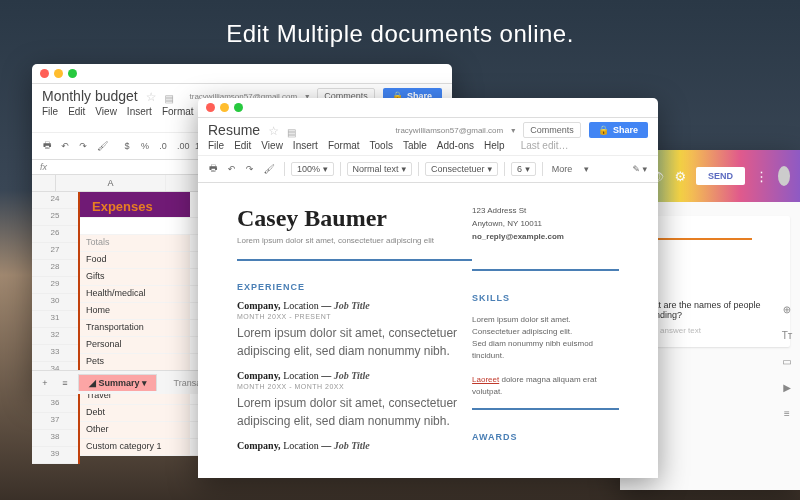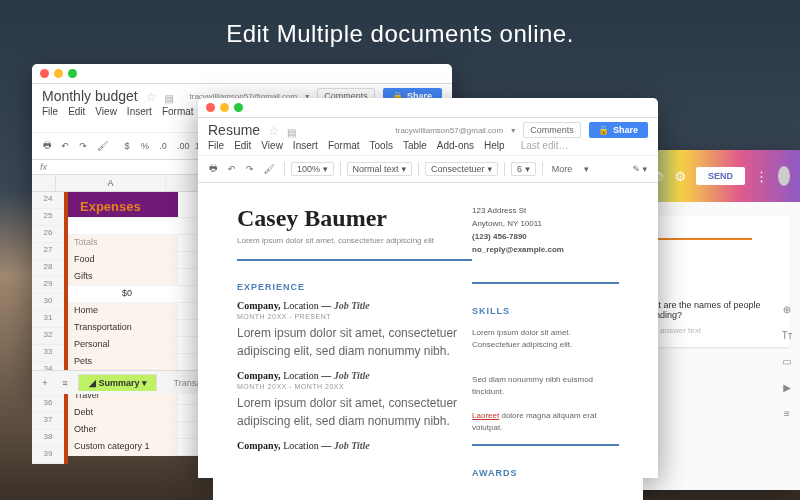--- a/index.html
+++ b/index.html
@@ -26,31 +26,31 @@
 .tb-sel{border:1px solid #ddd;padding:1px 5px;border-radius:2px;font-size:9px;display:flex;align-items:center;gap:3px}
 
 
 .sheets{left:32px;top:64px;width:420px;height:330px}
 .fx-bar{display:flex;align-items:center;border-bottom:1px solid #ddd;font-size:9px;color:#888;padding:2px 8px}
 .col-headers{display:flex;background:#f5f5f5;border-bottom:1px solid #ddd}
 .rownum-spacer{width:24px;border-right:1px solid #ddd}
 .col-h{flex:0 0 70px;text-align:center;font-size:9px;color:#666;padding:3px 0;border-right:1px solid #eee}
 .col-h.ca{flex:0 0 110px}.col-h.cb{flex:0 0 70px}
 .sheet-body{display:flex}
-.rownums{width:36px;background:#f5f5f5;border-right:4px solid #c2410c}
+.rownums{width:48px;background:#f5f5f5;border-right:2px solid #c2410c}
 .rownum{height:17px;font-size:8px;color:#888;text-align:center;padding-top:2px;border-bottom:1px solid #eee}
 .cells{flex:1}
 .expenses-title{color:#e67e22;font-size:13px;font-weight:700;padding:5px 6px}
 .sheet-row{display:flex;height:17px;border-bottom:1px solid #f3f3f3;font-size:9px}
 .cell-a{flex:0 0 110px;padding:2px 6px;background:#fdf3ed}
 .cell-b{flex:0 0 70px;padding:2px 6px;text-align:right;background:#fff}
 .totals .cell-a{color:#999}
 .planned-h{color:#999;font-size:8px;text-align:right;padding:2px 6px}
 .sheet-tabs{position:absolute;bottom:0;left:0;right:0;display:flex;align-items:center;background:#f5f5f5;border-top:1px solid #ddd;padding:3px 6px;gap:6px;font-size:9px}
-.sheet-tab{background:#bef264;padding:3px 10px;border:1px solid #ddd;border-bottom:none;font-weight:700}
+.sheet-tab{background:#fca5a5;padding:3px 10px;border:1px solid #ddd;border-bottom:none;font-weight:700}
 .sheet-tab.inactive{background:transparent;border:none;font-weight:400;color:#888}
 
 
 .docs{left:198px;top:98px;width:460px;height:380px}
 .doc-page{background:#fff;margin:6px auto 0;width:430px;padding:16px 24px;display:flex;overflow:hidden}
 .doc-main{flex:1.6}
 .doc-side{flex:1;font-size:8px;color:#666;line-height:1.5}
 .doc-name{font-family:Georgia,serif;font-size:24px;font-weight:900;color:#222;margin-bottom:4px}
 .doc-sub{font-size:8px;color:#888;margin-bottom:14px}
 .section-h{font-size:9px;color:#4a7fb5;font-weight:700;letter-spacing:1px;border-top:2px solid #4a7fb5;padding-top:21px;margin-bottom:8px;margin-top:10px}
@@ -219,20 +219,21 @@
       <div id="sheet-rows">
           <div class="sheet-row">
             <div class="cell-a">Food</div>
             <div class="cell-b">$0</div>
           </div>
           <div class="sheet-row">
             <div class="cell-a">Gifts</div>
             <div class="cell-b">$0</div>
           </div>
           <div class="sheet-row">
+            <div class="cell-a">Health/medical</div>
             <div class="cell-b">$0</div>
           </div>
           <div class="sheet-row">
             <div class="cell-a">Home</div>
             <div class="cell-b">$950</div>
           </div>
           <div class="sheet-row">
             <div class="cell-a">Transportation</div>
             <div class="cell-b">$0</div>
           </div>
@@ -356,22 +357,21 @@
             <div class="job-desc">Lorem ipsum dolor sit amet, consectetuer adipiscing elit, sed diam nonummy nibh.</div>
           </div>
           <div class="job">
             <div class="job-line"><span>Company,</span><span class="loc"> Location</span><span> — </span><span class="jt">Job Title</span></div>
           </div>
         </div>
     </div>
     <div class="doc-side">
       <div class="contact-line">123 Address St</div>
       <div class="contact-line">Anytown, NY 10011</div>
-      <div class="contact-line bold">(123) 456-7890</div>
       <div class="contact-line bold">no_reply@example.com</div>
       <div class="section-h" style="margin-top:26px">SKILLS</div>
       <p>Lorem ipsum dolor sit amet. Consectetuer adipiscing elit.</p>
-      <p style="margin-top:23px">Sed diam nonummy nibh euismod tincidunt.</p>
+      <p style="margin-top:0">Sed diam nonummy nibh euismod tincidunt.</p>
       <p style="margin-top:12px"><span class="laoreet">Laoreet</span><span> dolore magna aliquam erat volutpat.</span></p>
       <div class="section-h">AWARDS</div>
     </div>
   </div>
 </div>
 
 </body></html>

